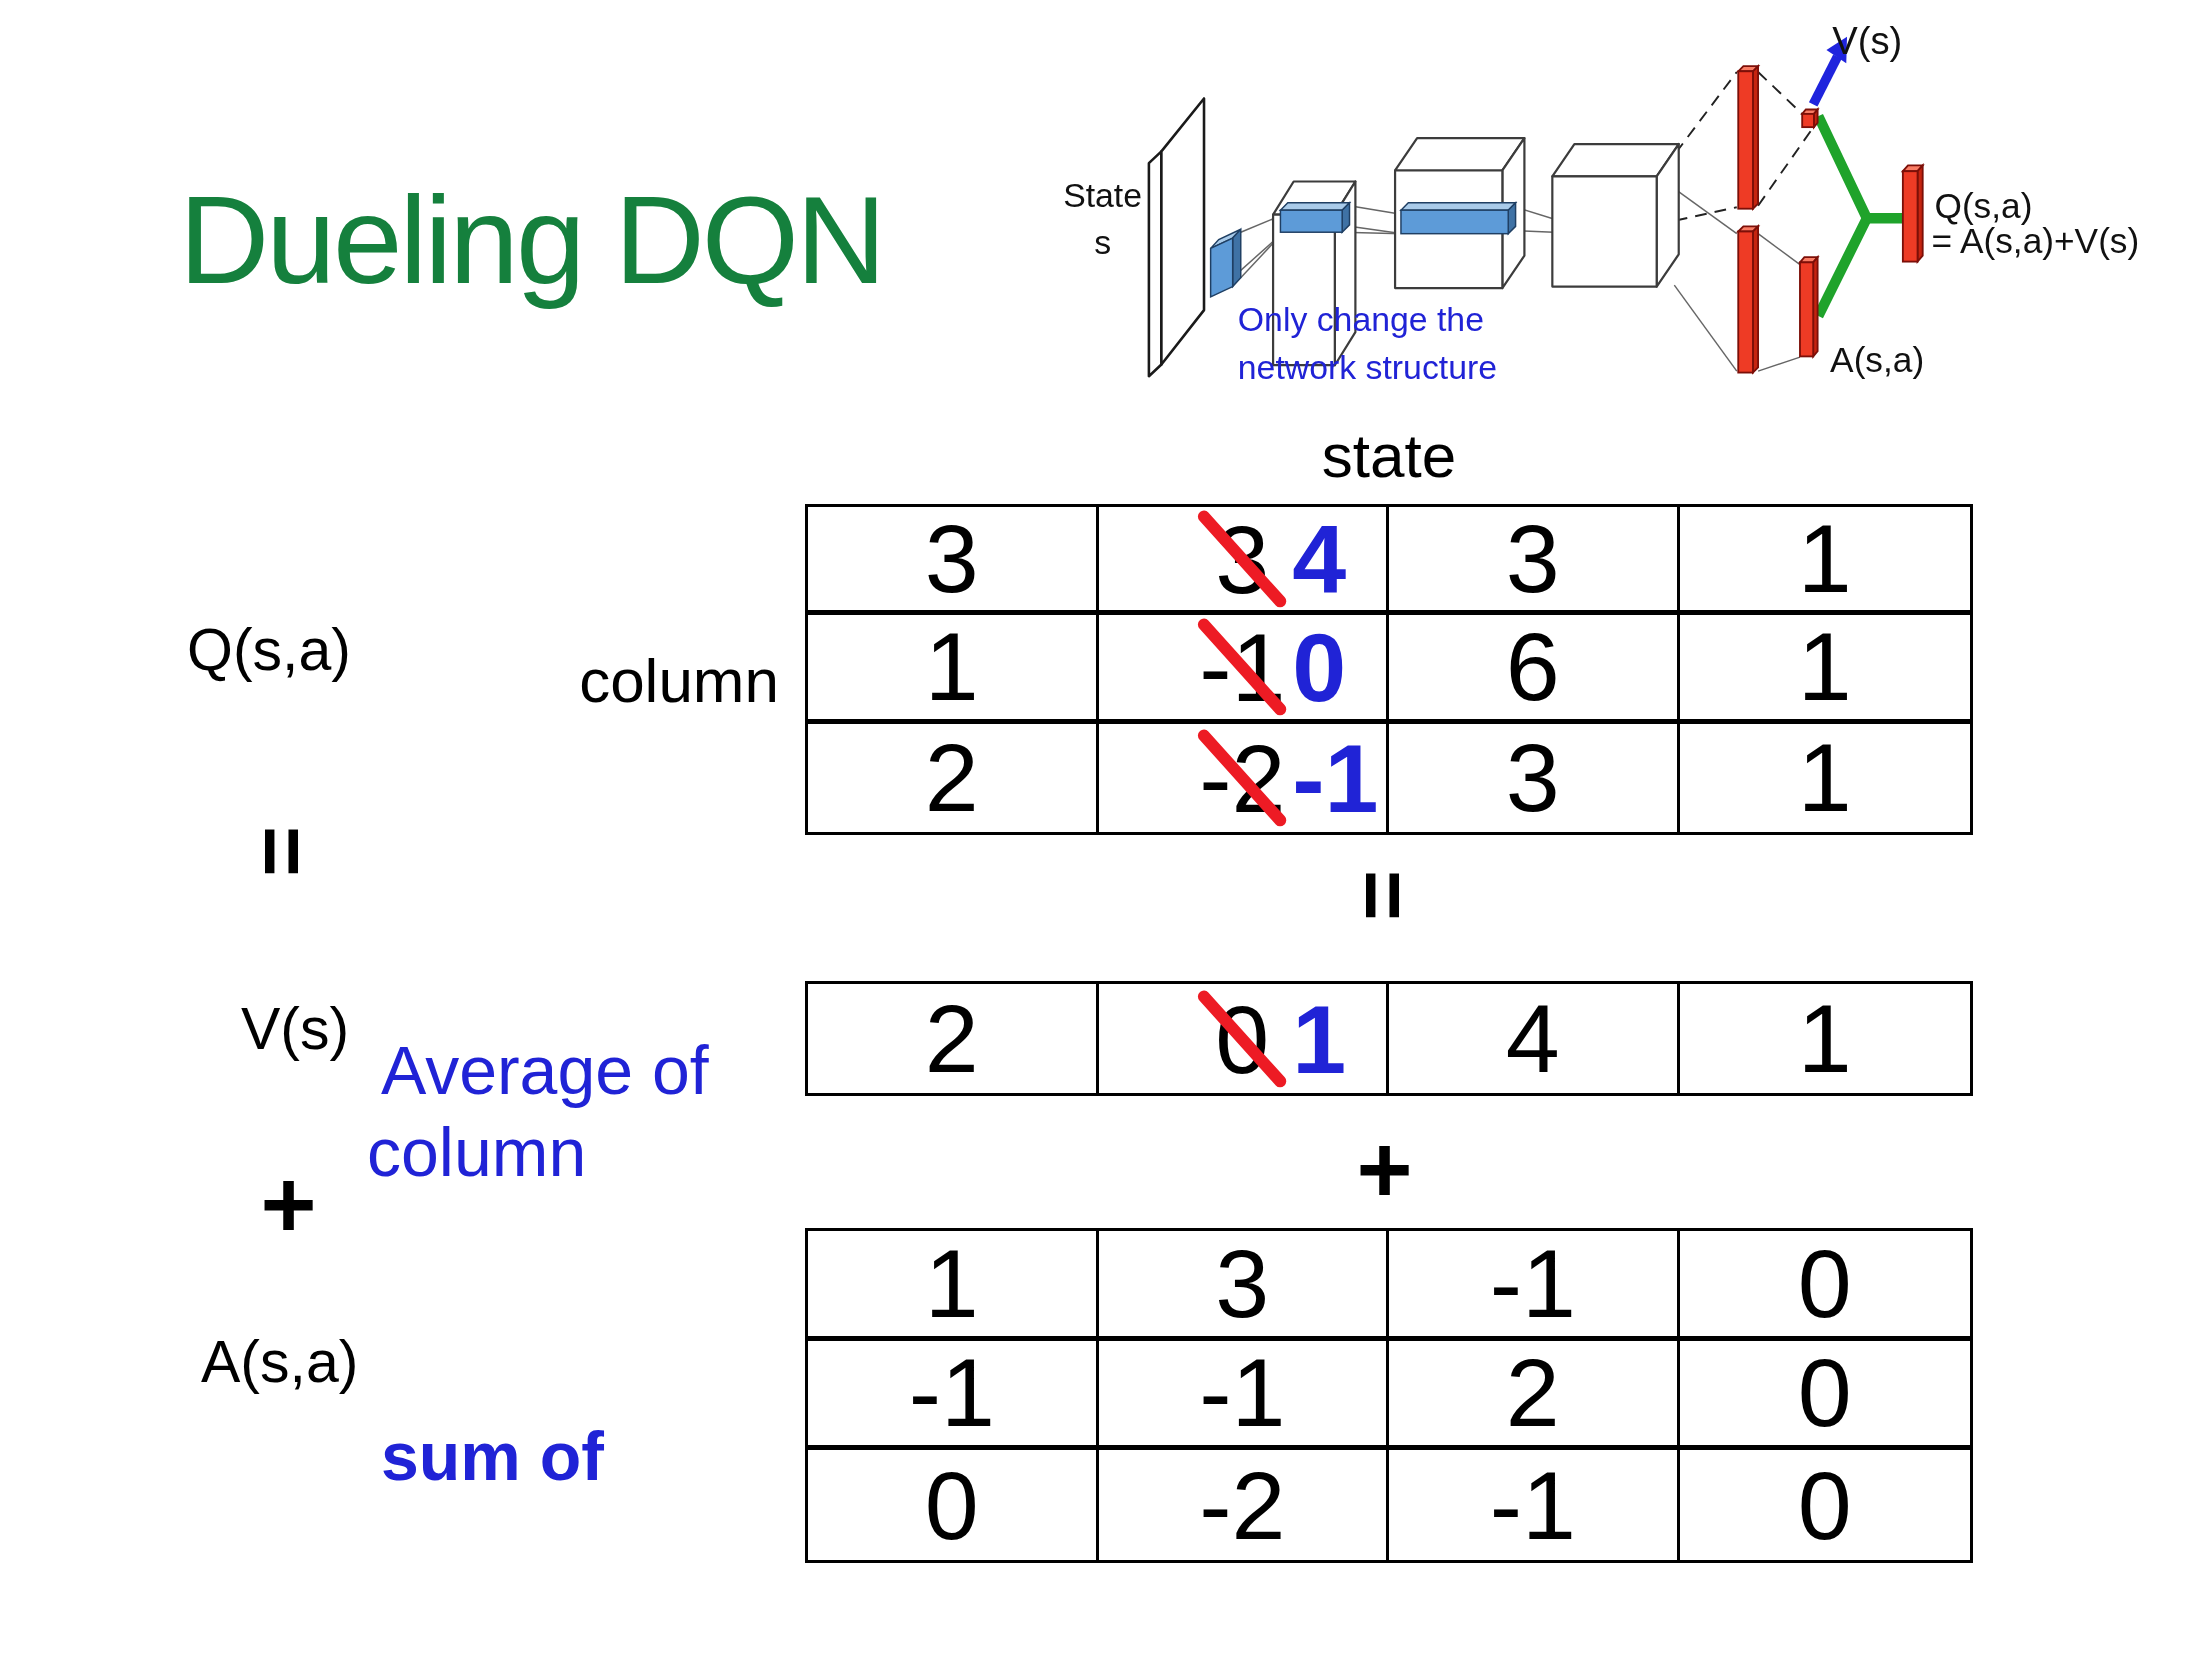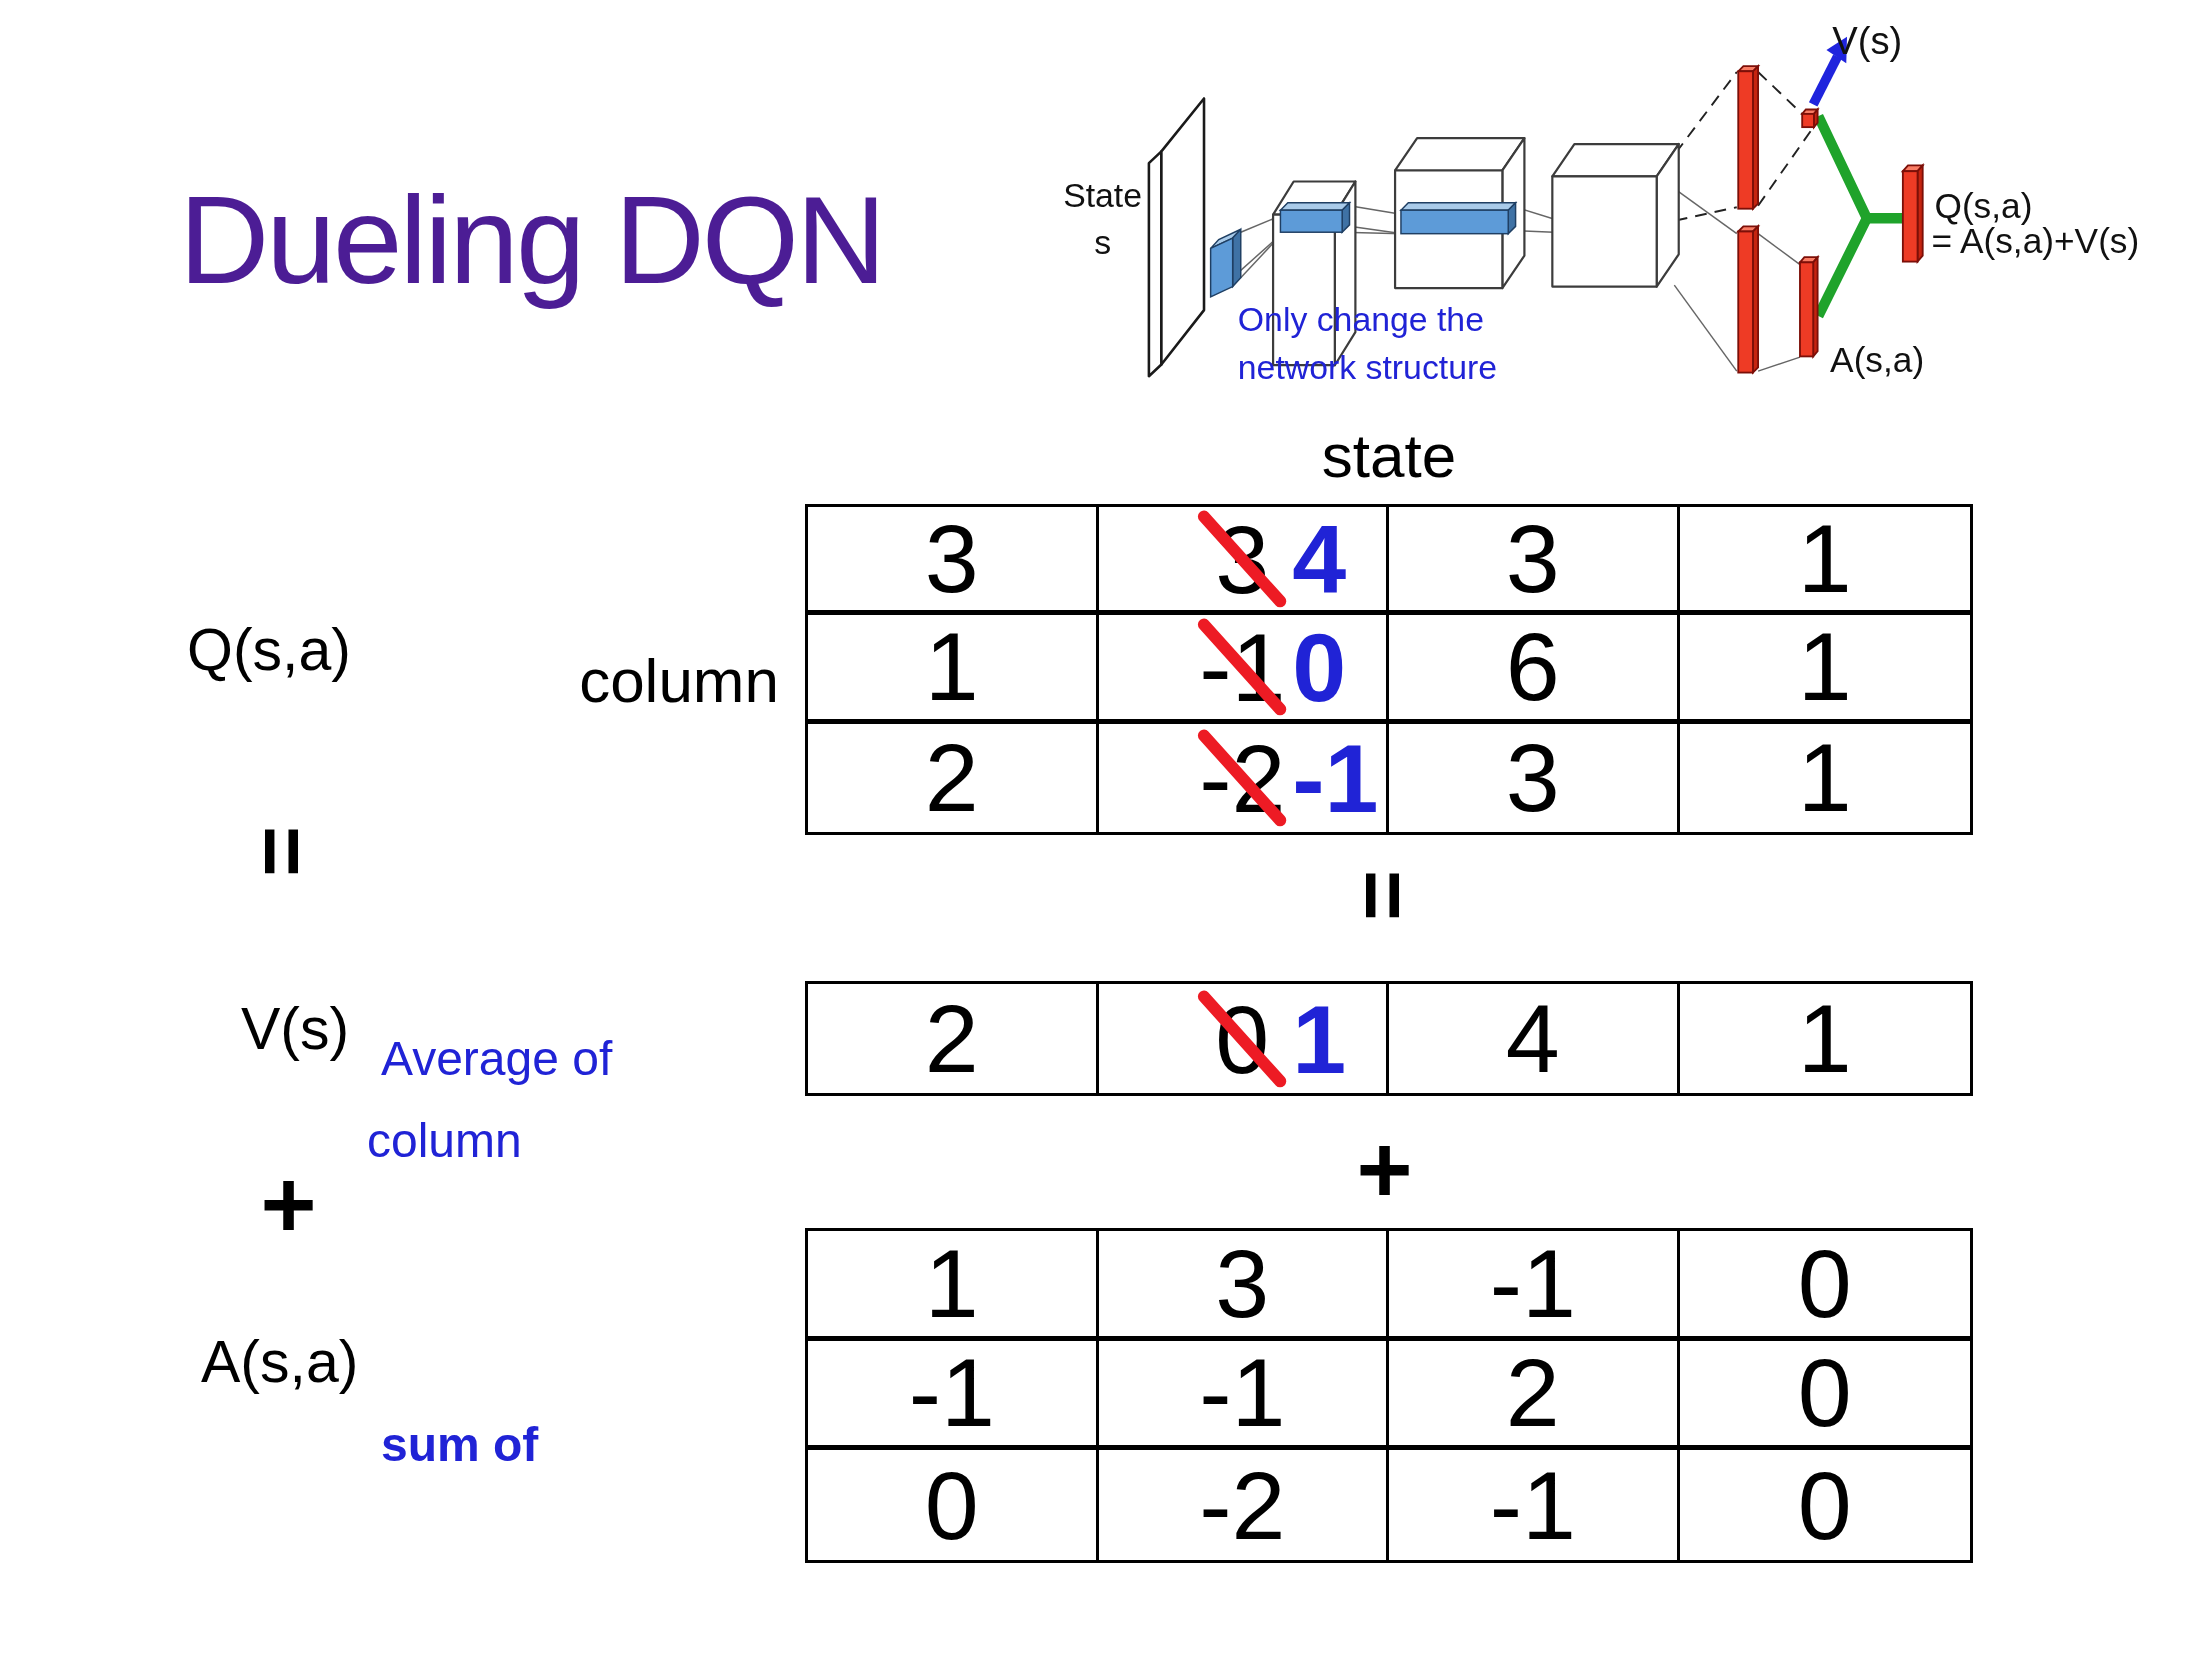--- a/index.html
+++ b/index.html
@@ -1,32 +1,32 @@
 <!DOCTYPE html>
 <html style="--blue: #2023d6; --blue2: #1f24dd; --red: #ed1b24; --barred: #ee3b25; --barblue: #5d9bd8; --green: #1fa32b;font-size:11.8px"><head>
 <meta charset="utf-8">
 <style>
   * { margin:0; padding:0; box-sizing:border-box; }
   html,body { background:#ffffff; }
   body { font-family:"Liberation Sans", sans-serif; color:#000; }
   #slide { position:relative; width:2205px; height:1654px; background:#fff; overflow:hidden; }
   .abs { position:absolute; }
 
-  .title { left:179px; top:168px; font-size:125px; letter-spacing:-2.9px; color:#4c1d95; white-space:nowrap; }
+  .title { left:179px; top:168px; font-size:125px; letter-spacing:-2.9px; color:#15803d; white-space:nowrap; }
 
   .hdr { font-size:62px; color:#000; }
   #stateHdr  { left:805px; top:420px; width:1168px; text-align:center; }
   #actionHdr { left:441px;  top:645px; width:338px;  text-align:right; }
 
   .sideLbl { font-size:59px; color:#000; white-space:nowrap; }
   #qLbl { left:187px; top:616px; }
   #vLbl { left:241px; top:995px; }
   #aLbl { left:201px; top:1328px; }
 
-  .blueNote { font-size:48px; color:var(--blue); white-space:nowrap; }
+  .blueNote { font-size:68px; color:var(--blue); white-space:nowrap; }
   #avg1 { left:381px; top:1031px; }
   #avg2 { left:367px; top:1113px; }
   #sum1 { left:381px; top:1417px;font-weight:bold; }
   #sum2 { left:381px; top:1508px; }
 
   .opBox { width:103px; height:103px; display:flex; align-items:center; justify-content:center; font-weight:700; color:#000; }
   .rotEq { font-size:87px; transform:rotate(90deg); }
   .plusOp { font-size:96px; }
   #eqL   { left:232px;  top:800px; }
   #eqM   { left:1333px; top:844px; }

